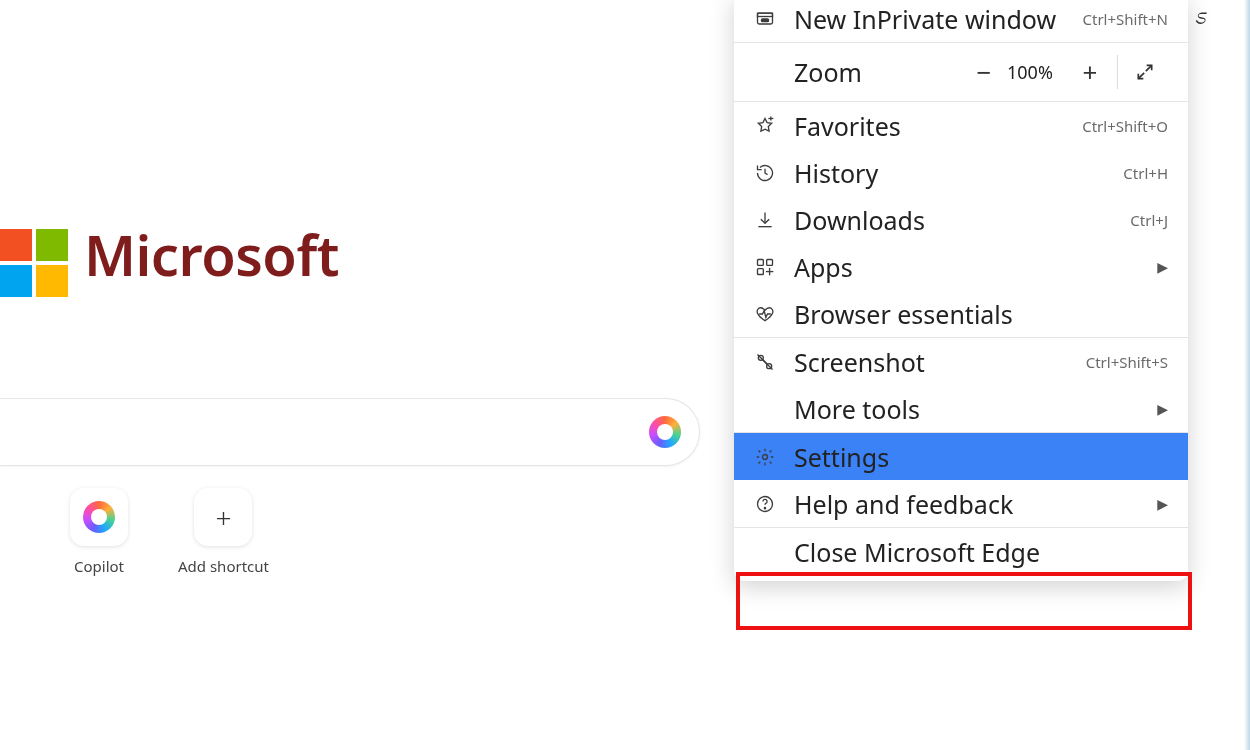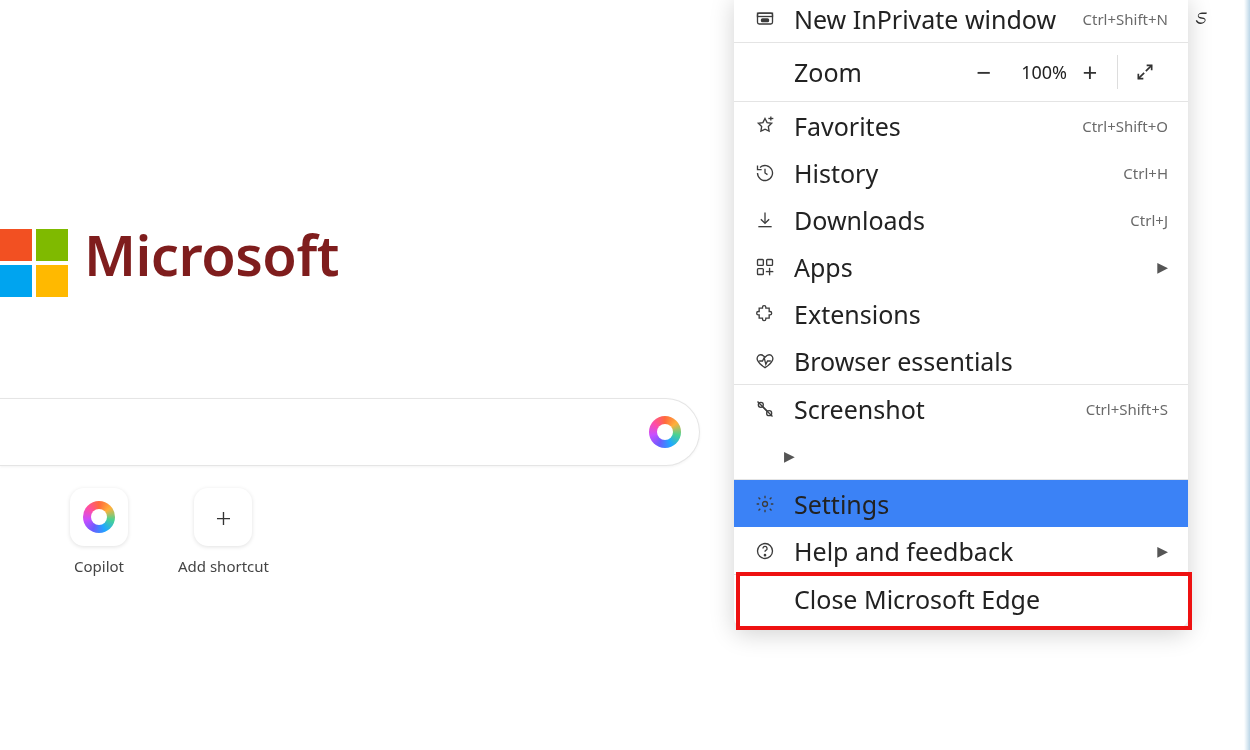--- a/index.html
+++ b/index.html
@@ -47,21 +47,21 @@
   .menu-row.hover{background:#3b82f6;}
 
   
   .red-box{position:absolute;border:4px solid #e11; pointer-events:none;}
 
   
   .zoom-row{height:58px;}
   .zoom-controls{display:flex;align-items:center;gap:0;margin-left:auto;}
   .zc-btn{width:46px;height:46px;display:flex;align-items:center;justify-content:center;
     font-size:26px;color:#333;}
-  .zc-val{min-width:60px;text-align:right;font-size:18px;color:#222;}
+  .zc-val{min-width:60px;text-align:left;font-size:18px;color:#222;}
   .zc-divider{width:1px;height:34px;background:#ddd;margin:0 4px;}
   .full-ico{width:46px;display:flex;align-items:center;justify-content:center;}
 
   svg{display:block;}
 
   
   .right-edge{position:absolute;right:0;top:0;width:6px;height:100%;
     background:linear-gradient(to left,#bcd6e7,rgba(0,0,0,0));}
 
   .dollar{position:absolute;left:1194px;top:0;font-size:22px;font-style:italic;color:#333;}
@@ -180,28 +180,20 @@
             <rect x="14" y="3" width="7" height="7" rx="1"></rect>
           <rect x="3" y="14" width="7" height="7" rx="1"></rect>
           <line x1="17.5" y1="13" x2="17.5" y2="22"></line>
             <line x1="13" y1="17.5" x2="22" y2="17.5"></line>
         </svg>
       </span>
       <span class="lbl">Apps</span>
       <span class="chev">▶</span>
     </div>
 
-    <div class="menu-row">
-      <span class="ico">
-        <svg width="20" height="20" viewBox="0 0 24 24" fill="none" stroke="#3c3c3c" stroke-width="1.6">
-          <path d="M9 4a2 2 0 1 1 4 0v1h4v4h1a2 2 0 1 1 0 4h-1v4h-4v1a2 2 0 1 1-4 0v-1H5v-4H4a2 2 0 1 1 0-4h1V5h4z"></path>
-        </svg>
-      </span>
-      <span class="lbl">Extensions</span>
-    </div>
 
     <div class="menu-row">
       <span class="ico">
         <svg width="20" height="20" viewBox="0 0 24 24" fill="none" stroke="#3c3c3c" stroke-width="1.6">
           <path d="M12 20s-7-4.5-9-9c-1.3-3 .7-6.5 4-6.5 2 0 3.5 1.3 5 3 1.5-1.7 3-3 5-3 3.3 0 5.3 3.5 4 6.5-2 4.5-9 9-9 9z"></path>
           <polyline points="5 12 9 12 11 8 13 16 15 12 19 12"></polyline>
         </svg>
       </span>
       <span class="lbl">Browser essentials</span>
     </div>
@@ -218,20 +210,21 @@
             <line x1="3" y1="3" x2="15" y2="15"></line>
         </svg>
       </span>
       <span class="lbl">Screenshot</span>
       <span class="accel">Ctrl+Shift+S</span>
     </div>
 
 
     <div class="menu-row">
       <span class="ico"></span>
+      <span class="lbl">More tools</span>
       <span class="chev">▶</span>
     </div>
 
     <div class="menu-sep"></div>
 
     <div class="menu-row hover" style="position:relative;">
       <span class="ico">
         <svg width="20" height="20" viewBox="0 0 24 24" fill="none" stroke="#3c3c3c" stroke-width="1.6">
           <circle cx="12" cy="12" r="3"></circle>
           <path d="M12 2v3M12 19v3M4.2 4.2l2.1 2.1M17.7 17.7l2.1 2.1M2 12h3M19 12h3M4.2 19.8l2.1-2.1M17.7 6.3l2.1-2.1"></path>

